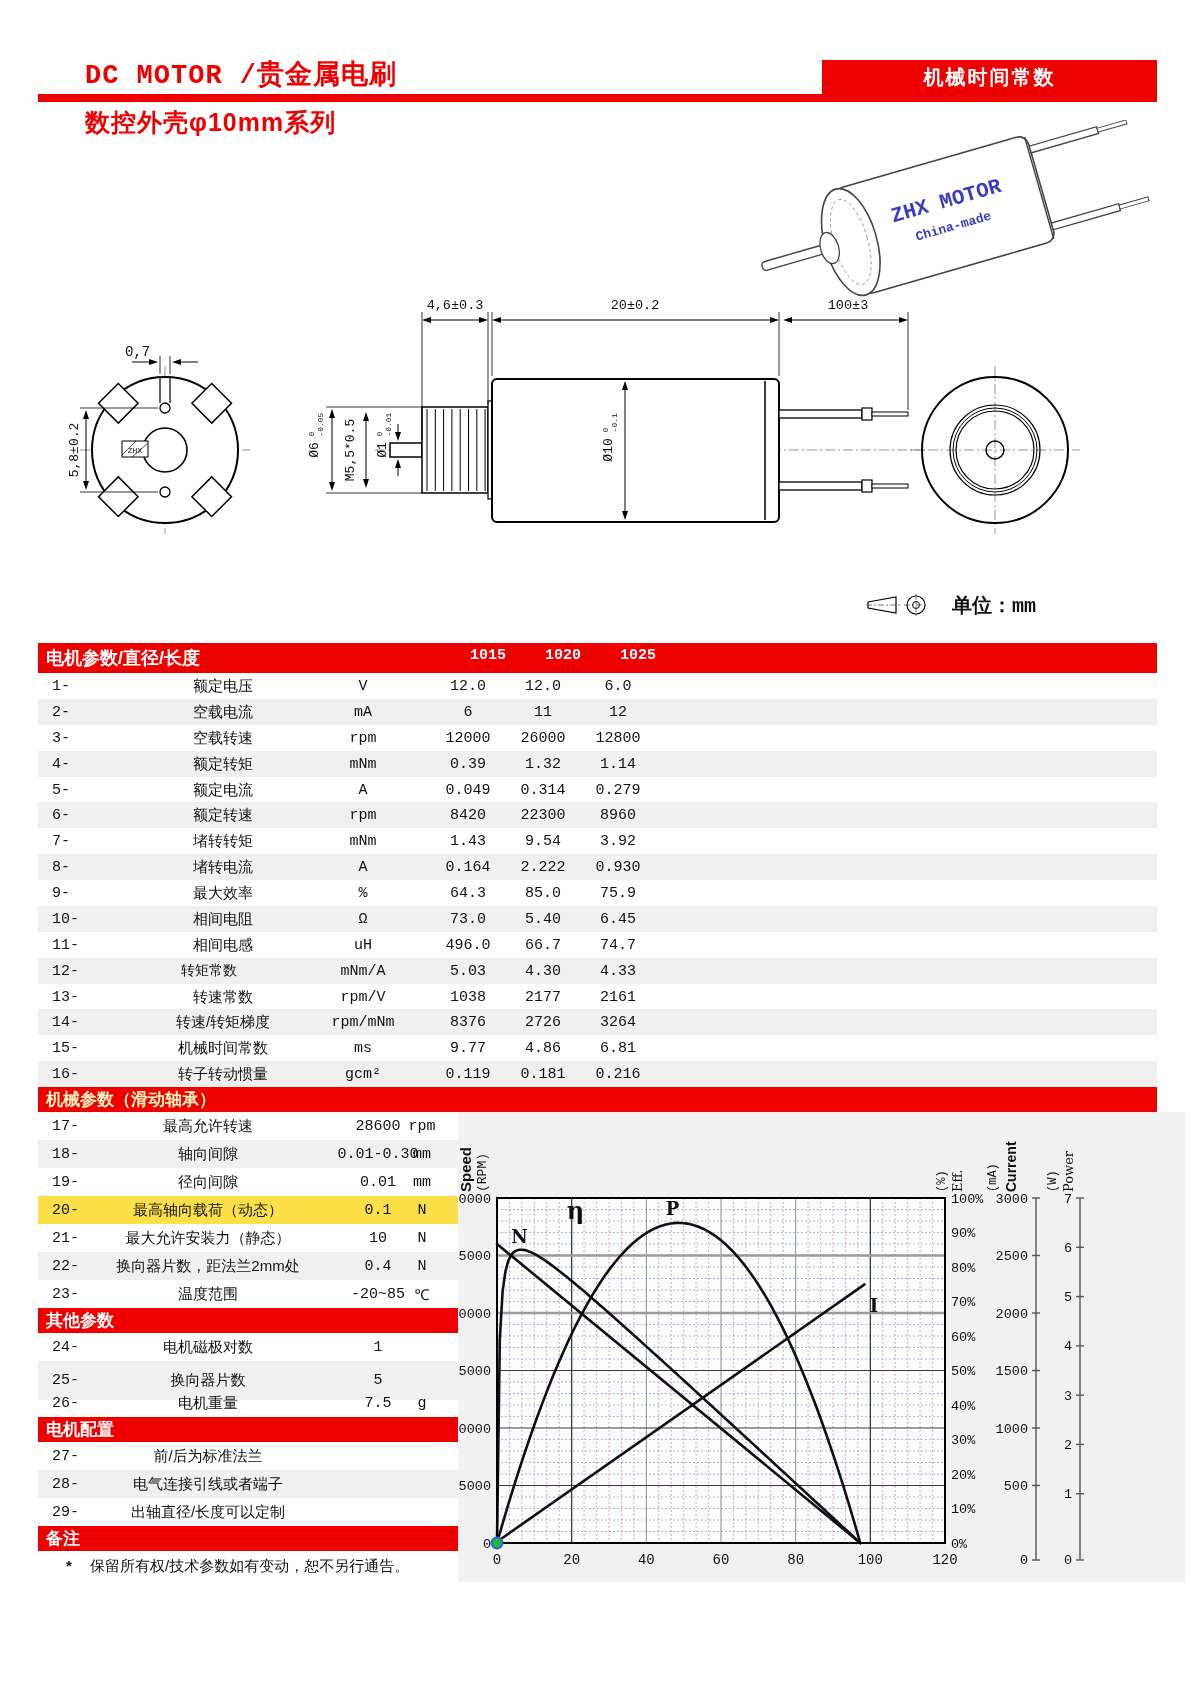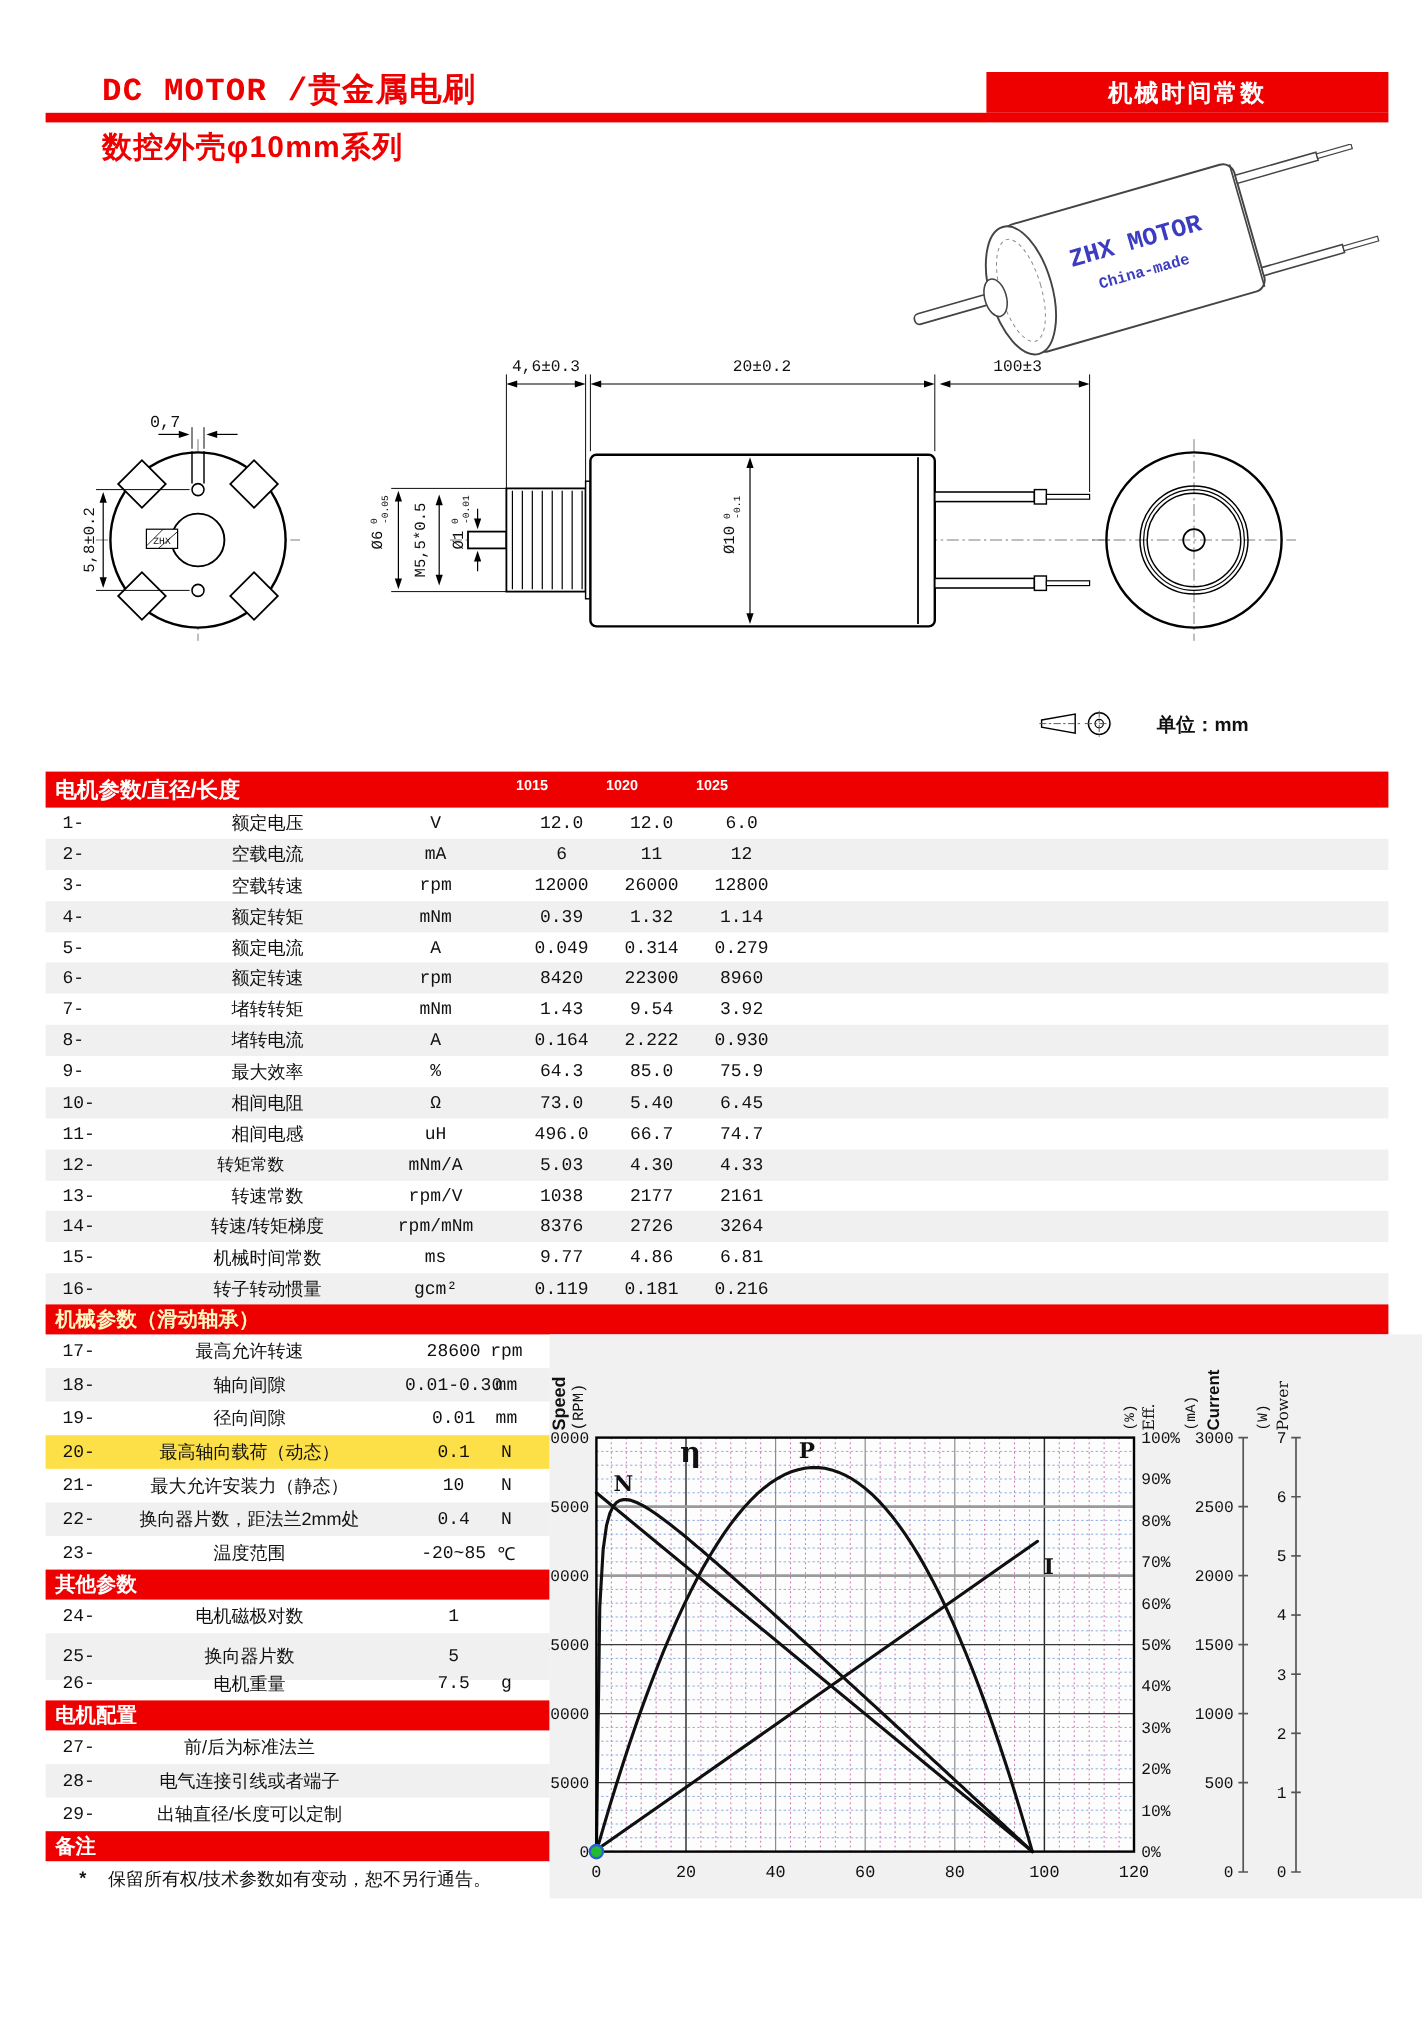--- a/index.html
+++ b/index.html
@@ -5,24 +5,24 @@
   html,body{margin:0;padding:0;background:#ffffff;}
   body{width:1190px;height:1684px;position:relative;font-family:"Liberation Sans",sans-serif;color:#111;}
   .abs{position:absolute;}
   .red-bg{background:#ee0000;}
   .page-title{left:85px;top:56px;font-size:27px;font-weight:bold;color:#ee0000;letter-spacing:1px;font-family:"Liberation Mono","DejaVu Sans Mono",sans-serif;}
   .slogan-box{left:822px;top:60px;width:335px;height:34px;display:flex;align-items:center;justify-content:center;}
   .slogan-box span{color:#fff;font-weight:bold;font-size:20px;letter-spacing:2px;}
   .red-rule{left:38px;top:94px;width:1119px;height:8px;}
   .series-title{left:85px;top:106px;font-size:25px;font-weight:bold;color:#ee0000;letter-spacing:1px;}
   .unit-row{left:866px;top:592px;display:flex;align-items:center;gap:16px;}
-  .unit-row span{font-size:16px;font-weight:bold;font-family:Liberation Sans, sans-serif;margin-left:12px;}
+  .unit-row span{font-size:20px;font-weight:bold;font-family:Liberation Mono, monospace;}
   .thead{left:38px;top:643px;width:1119px;height:30px;color:#fff;}
   .thead .t{position:absolute;left:8px;top:3px;font-size:18px;font-weight:bold;}
-  .thead .m{position:absolute;top:4px;width:76px;text-align:left;font-size:12px;font-weight:bold;font-family:Liberation Sans, sans-serif;}
+  .thead .m{position:absolute;top:4px;width:76px;text-align:right;font-size:15px;font-weight:bold;font-family:Liberation Mono, monospace;}
   .sec-bar{left:38px;top:1087px;width:1119px;height:25px;color:#fef9c3;}
   .sec-bar .t{position:absolute;left:8px;top:1px;font-size:17px;font-weight:bold;}
   .sec-bar .ct{position:absolute;left:495px;width:500px;top:1px;text-align:center;font-size:17px;font-weight:bold;}
   .sbar{left:38px;width:420px;height:25px;color:#fff;}
   .sbar .t{position:absolute;left:8px;top:1px;font-size:17px;font-weight:bold;}
   .note-row{left:38px;top:1551px;width:420px;height:30px;font-size:15px;}
   .note-row .star{position:absolute;left:28px;top:6px;font-weight:bold;}
   .note-row .txt{position:absolute;left:52px;top:6px;}
   .chart-panel{left:458px;top:1112px;width:727px;height:470px;background:#f1f1f1;}
   .cell{position:absolute;top:0;height:100%;display:flex;align-items:center;}

